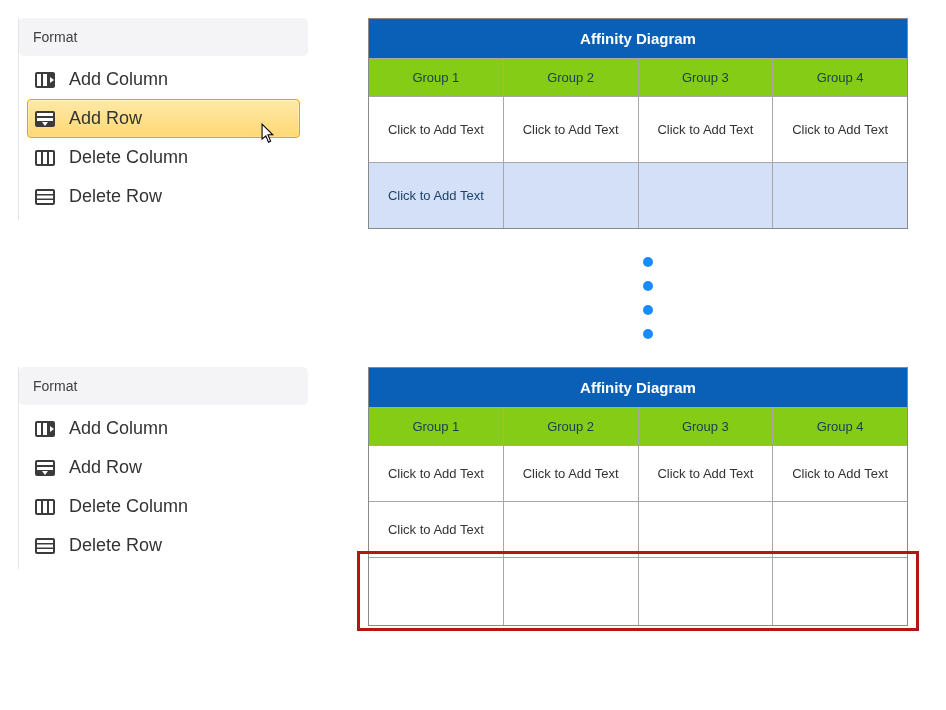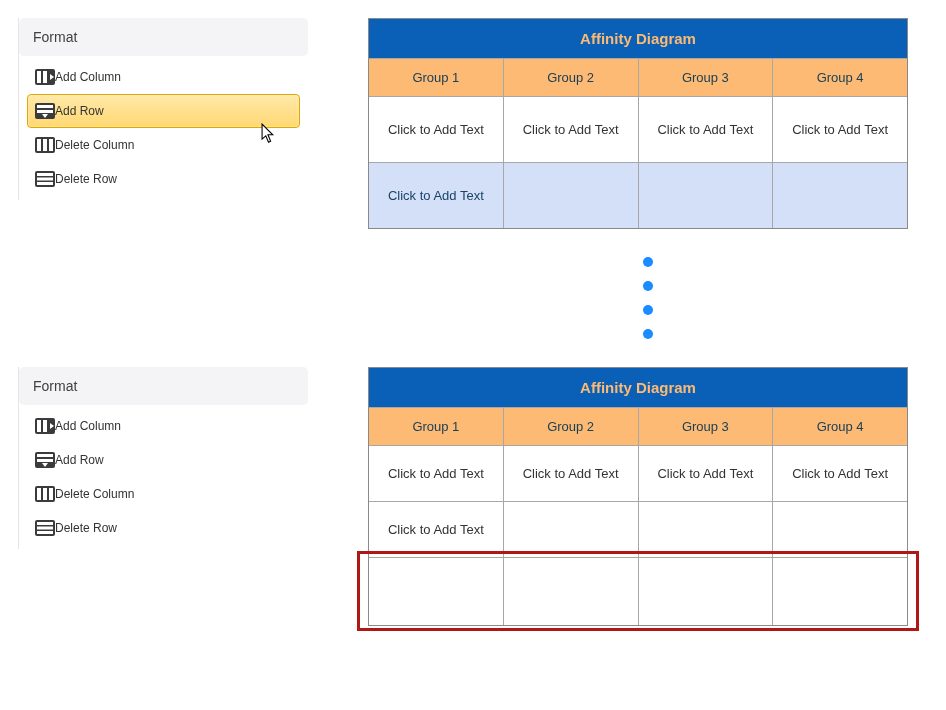--- a/index.html
+++ b/index.html
@@ -28,22 +28,23 @@
     padding: 11px 14px;
     font-size: 14px;
     border-radius: 5px;
   }
   .sidebar-list {
     padding: 4px 8px;
   }
   .sidebar-item {
     display: flex;
     align-items: center;
+    gap: 14px;
     padding: 9px 8px;
-    font-size: 12px;
+    font-size: 18px;
     color: #333;
     border-radius: 4px;
     cursor: pointer;
   }
   .sidebar-item.selected {
     background: linear-gradient(#ffe9a8, #ffd873);
     border: 1px solid #e6a600;
     box-shadow: inset 0 0 2px rgba(255,255,255,0.8);
     padding: 8px 7px;
   }
@@ -54,39 +55,39 @@
   }
   .icon svg { display:block; }
 
   .diagram {
     border: 1px solid #8a8a8a;
     width: 540px;
     flex-shrink: 0;
   }
   .diag-title {
     background: #0960b6;
-    color: #fdba74;
+    color: #ffffff;
     text-align: center;
     font-size: 15px;
     font-weight: 600;
     padding: 11px 4px;
   }
   .diag-row {
     display: flex;
   }
   .diag-cell {
     flex: 1 1 0;
     border-right: 1px solid #a7a7a7;
     border-top: 1px solid #a7a7a7;
     text-align: center;
     font-size: 13px;
   }
   .diag-cell:last-child { border-right: none; }
   .header-cell {
-    background: #fdba74;
+    background: #84cc16;
     color: #1b4055;
     padding: 11px 4px;
   }
   .body-cell {
     background: #fff;
     color: #333;
     padding: 25px 4px;
   }
   .body-cell.sel {
     background: #d3e0f7;

